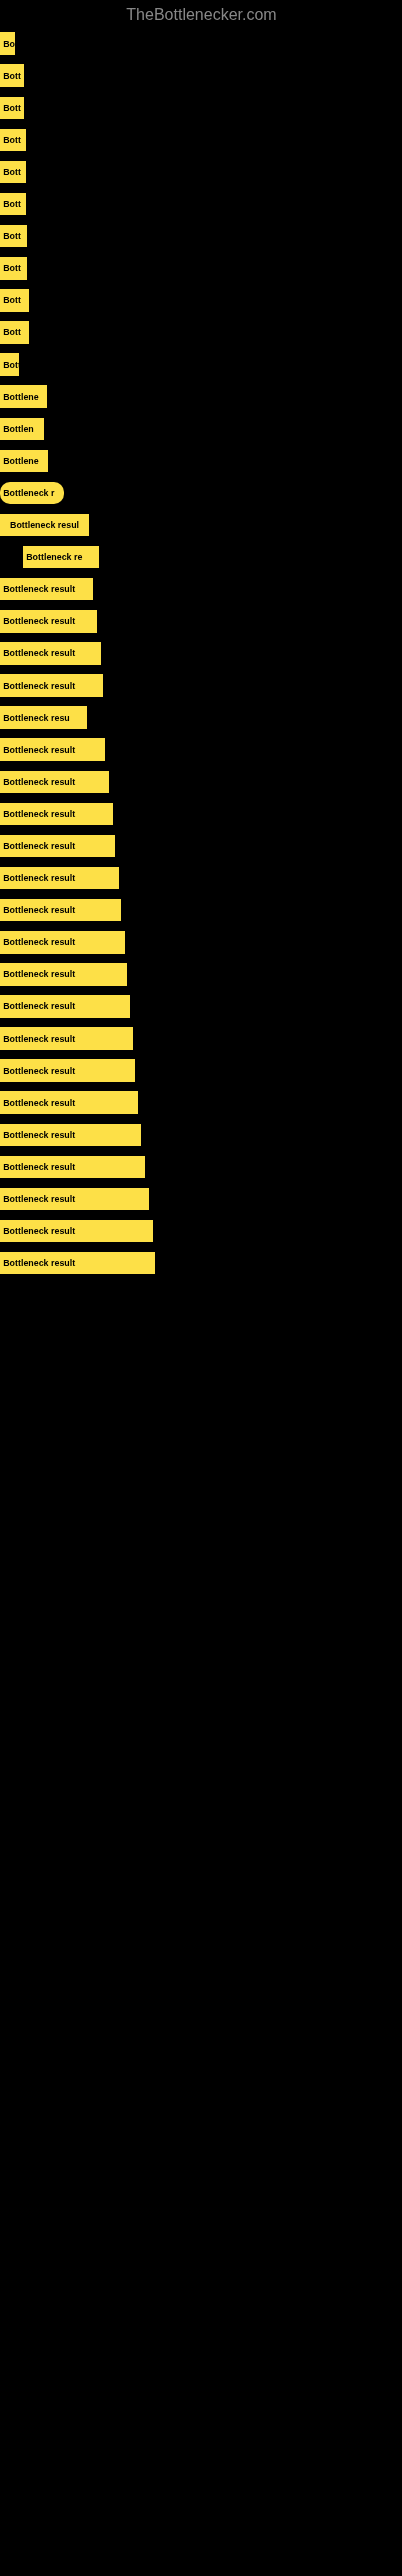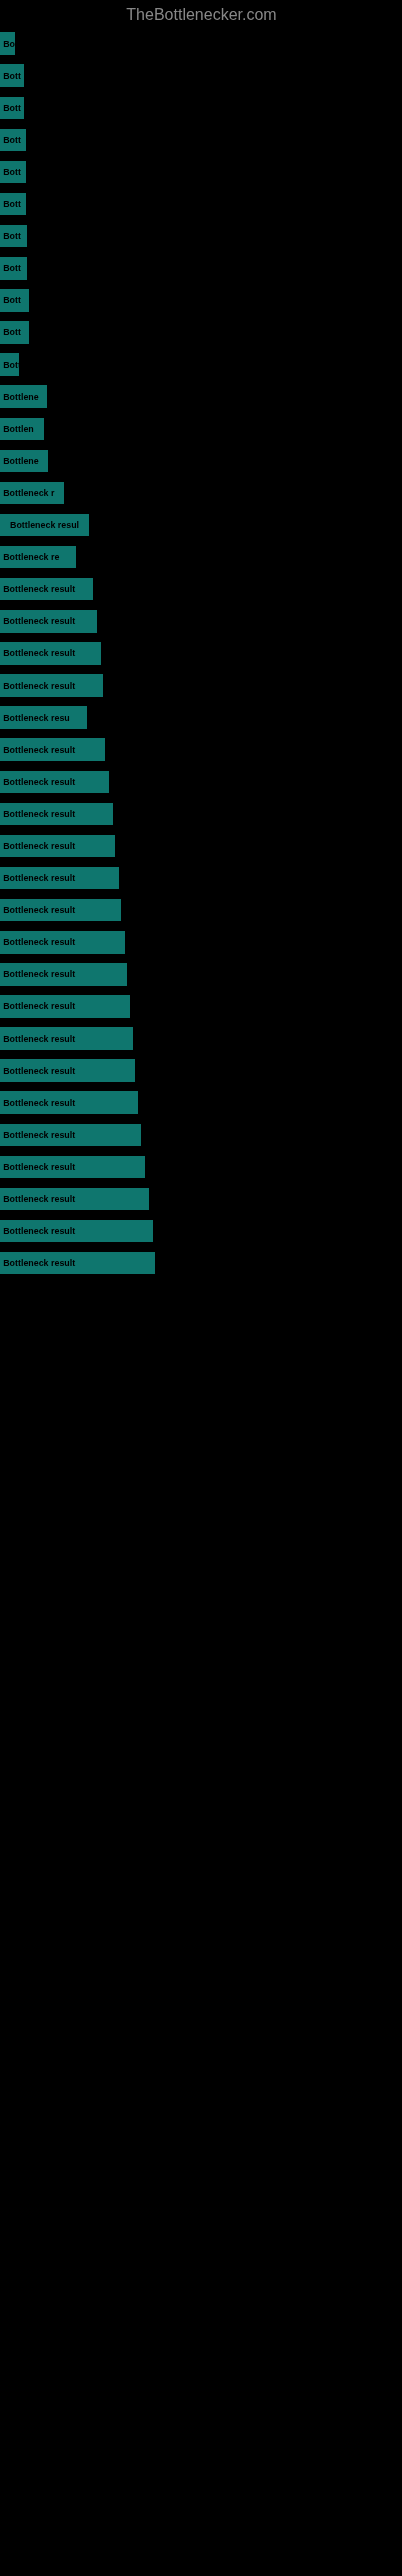--- a/index.html
+++ b/index.html
@@ -20,21 +20,21 @@
       text-align: center;
       padding: 6.4px 0 3.2px 0;
     }
     .bar-container {
       display: flex;
       align-items: center;
       margin-bottom: 0px;
       padding: 4.8px 0 4.8px 0;
     }
     .bar {
-      background-color: #0f766e;
+      background-color: #fde047;
       height: 22.5px;
       display: flex;
       align-items: center;
       padding: 0 3.2px;
       min-width: 8px;
       white-space: nowrap;
       overflow: hidden;
     }
     .bar-label {
       color: #000000;
@@ -112,31 +112,31 @@
       <div class="bar" style="width: 44px;">
         <span class="bar-label">Bottlen</span>
       </div>
     </div>
     <div class="bar-container">
       <div class="bar" style="width: 48px;">
         <span class="bar-label">Bottlene</span>
       </div>
     </div>
     <div class="bar-container">
-      <div class="bar" style="width: 64px;">
+      <div class="bar" style="width: 64px; border-radius: 10px;">
         <span class="bar-label">Bottleneck r</span>
       </div>
     </div>
     <div class="bar-container">
       <div class="bar" style="width: 89px; justify-content: center;">
         <span class="bar-label">Bottleneck resul</span>
       </div>
     </div>
     <div class="bar-container">
-      <div class="bar" style="width: 76px;">
+      <div class="bar" style="width: 76px; margin-left: 23px;">
         <span class="bar-label">Bottleneck re</span>
       </div>
     </div>
     <div class="bar-container">
       <div class="bar" style="width: 93px;">
         <span class="bar-label">Bottleneck result</span>
       </div>
     </div>
     <div class="bar-container">
       <div class="bar" style="width: 97px;">

